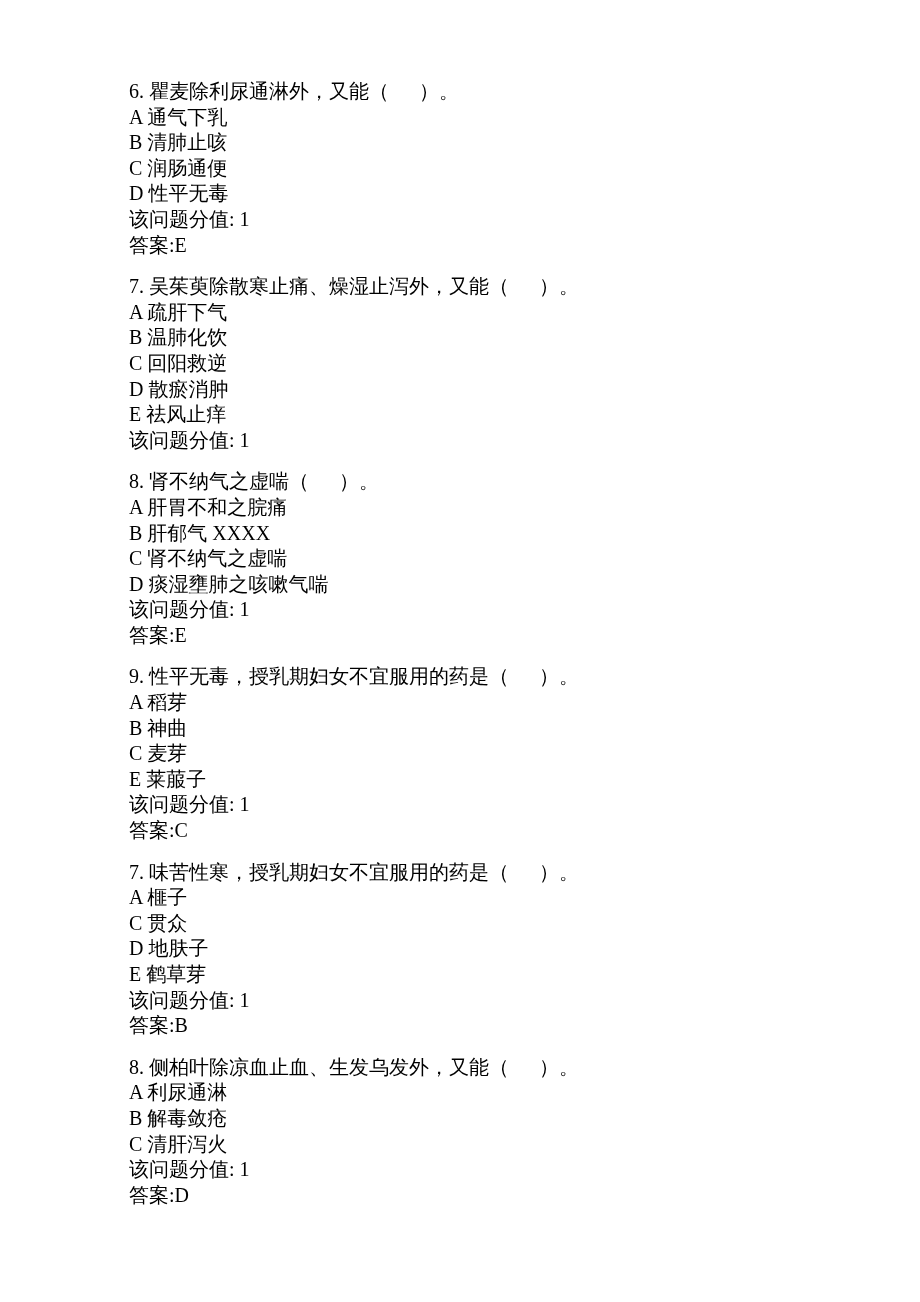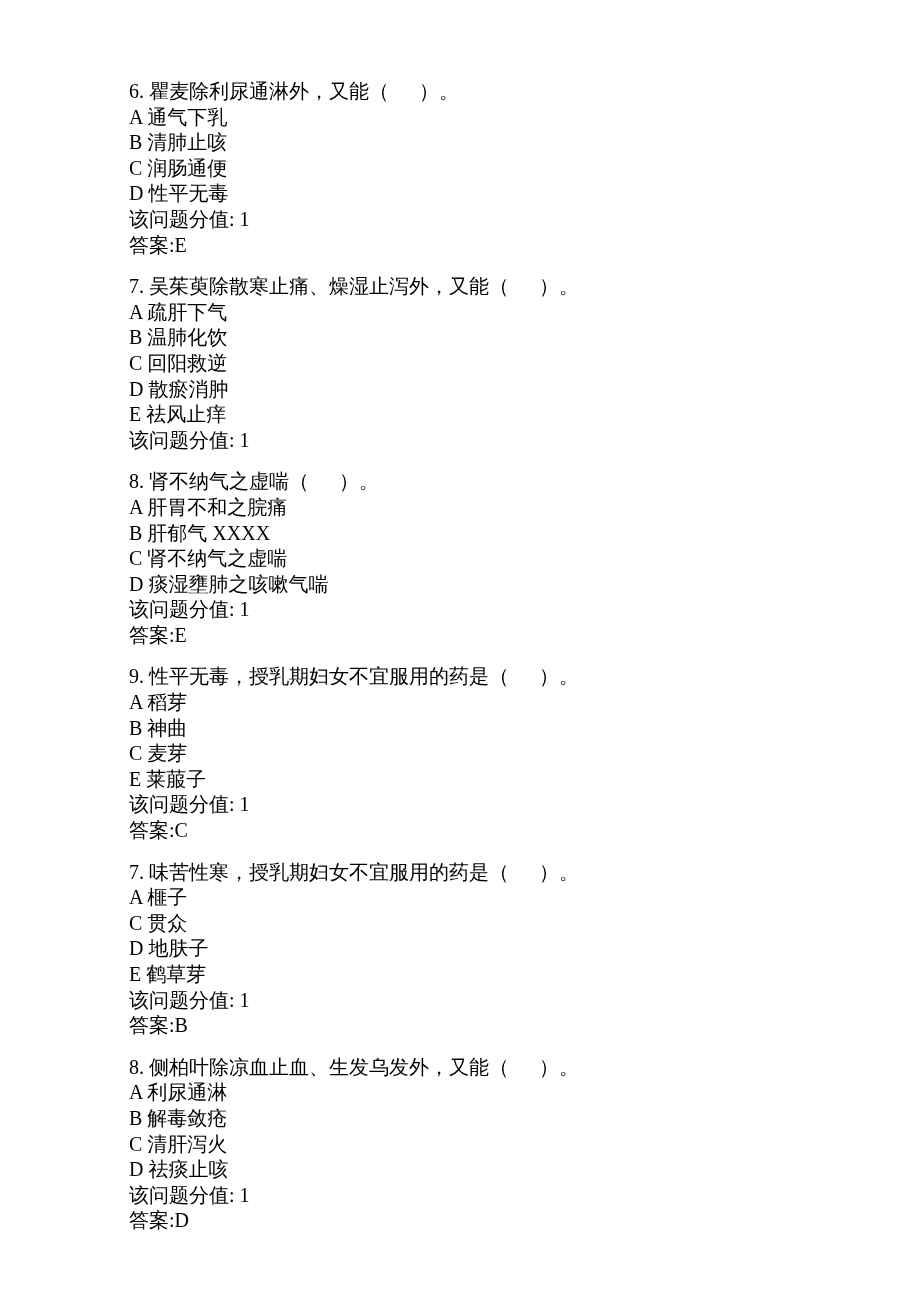--- a/index.html
+++ b/index.html
@@ -71,17 +71,16 @@
       <div class="line"><span>D </span><span>地肤子</span></div>
       <div class="line"><span>E </span><span>鹤草芽</span></div>
       <div class="line">该问题分值: 1</div>
       <div class="line">答案:B</div>
     </div>
     <div class="qblock">
       <div class="line"><span>8.</span> <span>侧柏叶除凉血止血、生发乌发外，又能（      ）。</span></div>
       <div class="line"><span>A </span><span>利尿通淋</span></div>
       <div class="line"><span>B </span><span>解毒敛疮</span></div>
       <div class="line"><span>C </span><span>清肝泻火</span></div>
-      <div class="line"><span>D </span><span>祛痰止咳</span></div>
       <div class="line">该问题分值: 1</div>
       <div class="line">答案:D</div>
     </div>
   </div>
 
 </body></html>

